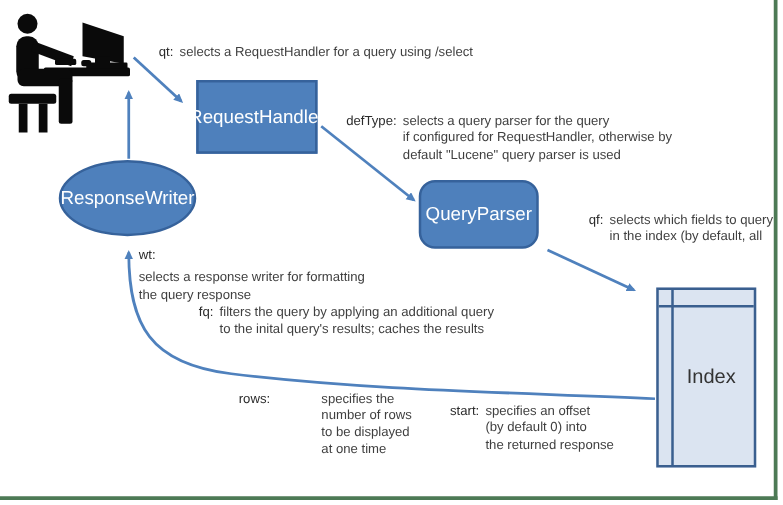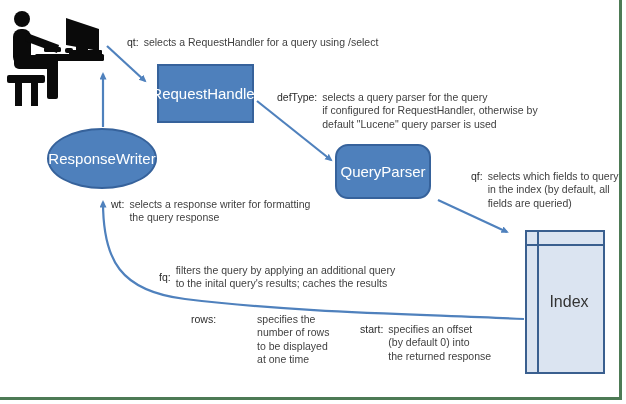--- a/index.html
+++ b/index.html
@@ -108,33 +108,32 @@
       <div>if configured for RequestHandler, otherwise by</div>
       <div>default "Lucene" query parser is used</div>
     </div>
   </div>
 
   <div class="ann" style="left:471px;top:170px;">
     <span class="key">qf:</span>
     <div>
       <div>selects which fields to query</div>
       <div>in the index (by default, all</div>
-      <div>fields are queried)</div>
     </div>
   </div>
 
-  <div class="ann" style="left:111px;top:198px;">
+  <div class="ann" style="left:111px;top:198px;flex-direction:column;">
     <span class="key">wt:</span>
     <div>
       <div>selects a response writer for formatting</div>
       <div>the query response</div>
     </div>
   </div>
 
-  <div class="ann" style="left:159px;top:264px;align-items:center;">
+  <div class="ann" style="left:159px;top:244px;">
     <span class="key">fq:</span>
     <div>
       <div>filters the query by applying an additional query</div>
       <div>to the inital query's results; caches the results</div>
     </div>
   </div>
 
   <div class="ann" style="left:191px;top:313px;gap:41px;">
     <span class="key">rows:</span>
     <div>

